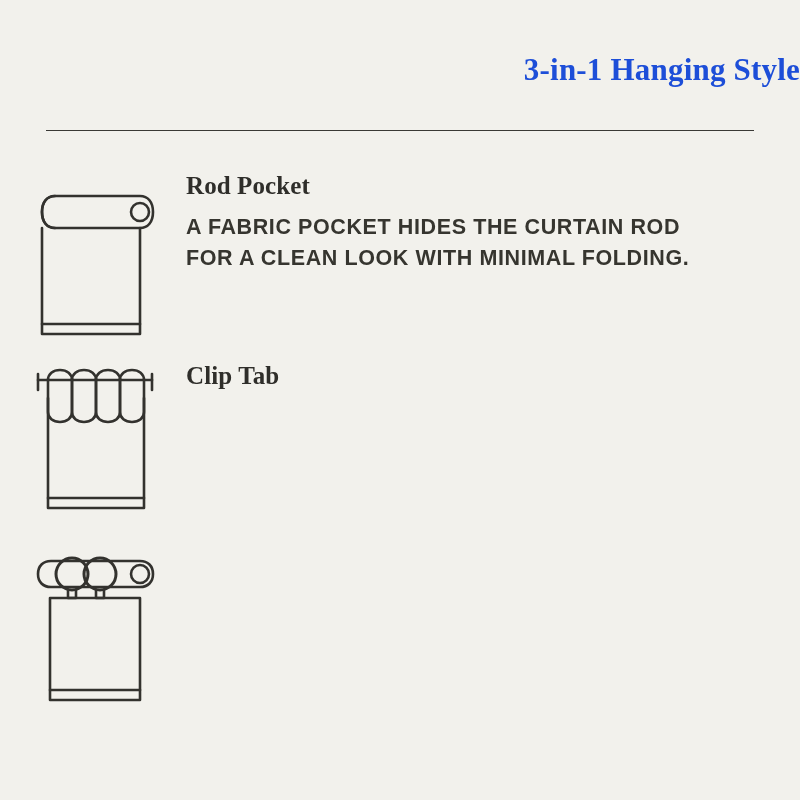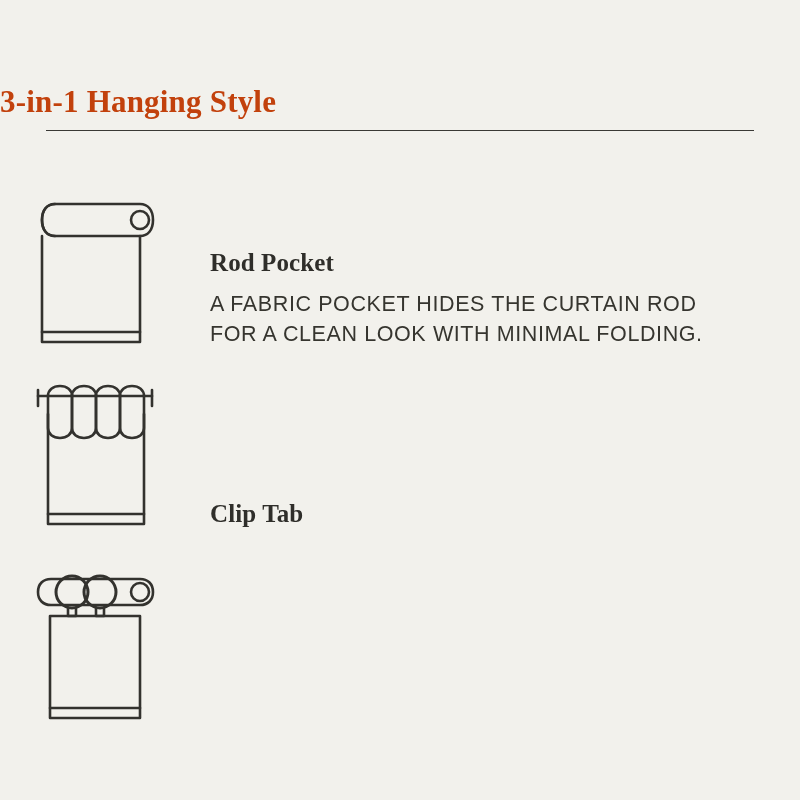--- a/index.html
+++ b/index.html
@@ -18,48 +18,46 @@
     position: relative;
     width: 800px;
     height: 800px;
     box-sizing: border-box;
   }
   .title {
     position: absolute;
     left: 0;
     right: 0;
     top: 52px;
-    text-align: left;
+    text-align: right;
     font-family: "Liberation Serif", serif;
     font-size: 31px;
     font-weight: 700;
     letter-spacing: 0.2px;
-    color: #c2410c;
-    margin-top: 32px;
+    color: #1d4ed8;
   }
   .rule {
     position: absolute;
     left: 46px;
     right: 46px;
     top: 130px;
     height: 1px;
     background: #3a3935;
   }
   .rows {
     position: absolute;
     left: 0;
     top: 160px;
     right: 0;
   }
   .row {
     position: relative;
     display: flex;
-    align-items: flex-end;
+    align-items: flex-start;
     min-height: 190px;
-    gap: 24px;
   }
   .art {
     width: 186px;
     flex: 0 0 186px;
     display: flex;
     justify-content: center;
     padding-top: 14px;
   }
   .art svg {
     display: block;
@@ -79,20 +77,21 @@
   }
   .item-desc {
     font-family: "Liberation Sans", sans-serif;
     font-size: 21.5px;
     line-height: 1.42;
     letter-spacing: 0.6px;
     color: #36352f;
     text-transform: uppercase;
     max-width: 510px;
     margin: 0;
+    font-weight: bold;
   }
   .row-2 .art { padding-top: 6px; }
   .row-3 .art { padding-top: 4px; }
 </style>
 </head>
 <body>
 
 <div class="page">
 
   <div class="title">3-in-1 Hanging Style</div>

